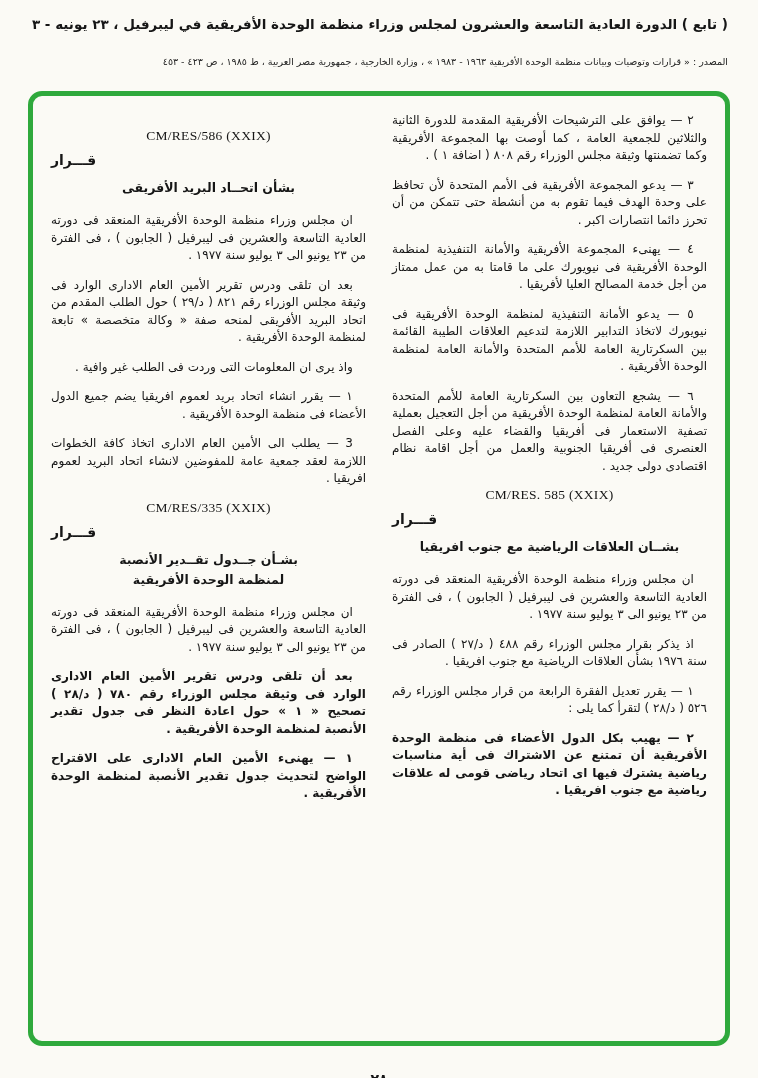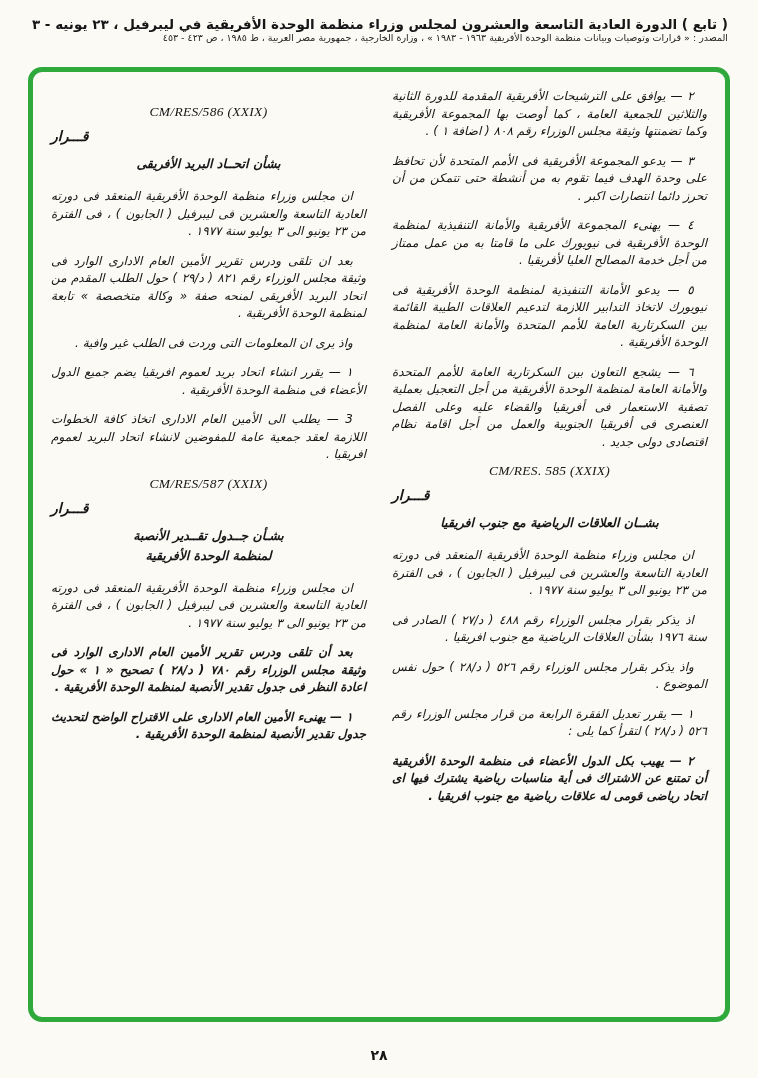--- a/index.html
+++ b/index.html
@@ -16,34 +16,33 @@
     color:var(--text);
     overflow:hidden;
     box-sizing:border-box;
   }
   .doc-header{padding:16px 30px 0;}
   .header-title{
     font-size:13.5px;font-weight:700;text-align:right;
     white-space:nowrap;overflow:hidden;letter-spacing:0;
   }
   .header-source{
-    font-size:9.5px;margin-top:0;text-align:right;color:#222;
+    font-size:9.5px;margin-top:24px;text-align:right;color:#222;
     white-space:nowrap;overflow:hidden;
   }
   .frame{
     margin:24px 28px 0;
     height:955px;
     box-sizing:border-box;
     border:5px solid var(--frame-border);
     border-radius:14px;
     padding:16px 18px 10px;
     display:flex;
     gap:26px;
     overflow:hidden;
-    font-style:italic;
   }
   .column{flex:1 1 0;min-width:0;}
   .col-left{padding-top:12px;}
   .para{
     font-size:12px;line-height:1.46;
     text-align:justify;text-indent:1.1em;
     margin:0 0 12px;
   }
   .para.bold{font-weight:700;}
   .res-code{
@@ -84,37 +83,36 @@
       <p class="para">٤ — يهنىء المجموعة الأفريقية والأمانة التنفيذية لمنظمة الوحدة الأفريقية فى نيويورك على ما قامتا به من عمل ممتاز من أجل خدمة المصالح العليا لأفريقيا .</p>
       <p class="para">٥ — يدعو الأمانة التنفيذية لمنظمة الوحدة الأفريقية فى نيويورك لاتخاذ التدابير اللازمة لتدعيم العلاقات الطيبة القائمة بين السكرتارية العامة للأمم المتحدة والأمانة العامة لمنظمة الوحدة الأفريقية .</p>
       <p class="para">٦ — يشجع التعاون بين السكرتارية العامة للأمم المتحدة والأمانة العامة لمنظمة الوحدة الأفريقية من أجل التعجيل بعملية تصفية الاستعمار فى أفريقيا والقضاء عليه وعلى الفصل العنصرى فى أفريقيا الجنوبية والعمل من أجل اقامة نظام اقتصادى دولى جديد .</p>
 
       <div class="res-code">CM/RES. 585 (XXIX)</div>
       <h2 class="res-title">قـــرار</h2>
       <h3 class="res-subject">بشــان العلاقات الرياضية مع جنوب افريقيا</h3>
 
       <p class="para">ان مجلس وزراء منظمة الوحدة الأفريقية المنعقد فى دورته العادية التاسعة والعشرين فى ليبرفيل ( الجابون ) ، فى الفترة من ٢٣ يونيو الى ٣ يوليو سنة ١٩٧٧ .</p>
       <p class="para">اذ يذكر بقرار مجلس الوزراء رقم ٤٨٨ ( د/٢٧ ) الصادر فى سنة ١٩٧٦ بشأن العلاقات الرياضية مع جنوب افريقيا .</p>
-      <p class="para">واذ يذكر بقرار مجلس الوزراء رقم ٥٢٦ ( د/٢٨ ) حول نفس الموضوع .</p>
       <p class="para">١ — يقرر تعديل الفقرة الرابعة من قرار مجلس الوزراء رقم ٥٢٦ ( د/٢٨ ) لتقرأ كما يلى :</p>
       <p class="para bold">٢ — يهيب بكل الدول الأعضاء فى منظمة الوحدة الأفريقية أن تمتنع عن الاشتراك فى أية مناسبات رياضية يشترك فيها اى اتحاد رياضى قومى له علاقات رياضية مع جنوب افريقيا .</p>
     </section>
 
     <section class="column col-left">
       <div class="res-code first">CM/RES/586 (XXIX)</div>
       <h2 class="res-title">قـــرار</h2>
       <h3 class="res-subject">بشأن اتحــاد البريد الأفريقى</h3>
 
       <p class="para">ان مجلس وزراء منظمة الوحدة الأفريقية المنعقد فى دورته العادية التاسعة والعشرين فى ليبرفيل ( الجابون ) ، فى الفترة من ٢٣ يونيو الى ٣ يوليو سنة ١٩٧٧ .</p>
       <p class="para">بعد ان تلقى ودرس تقرير الأمين العام الادارى الوارد فى وثيقة مجلس الوزراء رقم ٨٢١ ( د/٢٩ ) حول الطلب المقدم من اتحاد البريد الأفريقى لمنحه صفة « وكالة متخصصة » تابعة لمنظمة الوحدة الأفريقية .</p>
       <p class="para">واذ يرى ان المعلومات التى وردت فى الطلب غير وافية .</p>
       <p class="para">١ — يقرر انشاء اتحاد بريد لعموم افريقيا يضم جميع الدول الأعضاء فى منظمة الوحدة الأفريقية .</p>
       <p class="para">3 — يطلب الى الأمين العام الادارى اتخاذ كافة الخطوات اللازمة لعقد جمعية عامة للمفوضين لانشاء اتحاد البريد لعموم افريقيا .</p>
 
-      <div class="res-code">CM/RES/587 (XXIX)</div>
+      <div class="res-code">CM/RES/335 (XXIX)</div>
       <h2 class="res-title">قـــرار</h2>
       <h3 class="res-subject">بشـأن جــدول تقــدير الأنصبة
 لمنظمة الوحدة الأفريقية</h3>
 
       <p class="para">ان مجلس وزراء منظمة الوحدة الأفريقية المنعقد فى دورته العادية التاسعة والعشرين فى ليبرفيل ( الجابون ) ، فى الفترة من ٢٣ يونيو الى ٣ يوليو سنة ١٩٧٧ .</p>
       <p class="para bold">بعد أن تلقى ودرس تقرير الأمين العام الادارى الوارد فى وثيقة مجلس الوزراء رقم ٧٨٠ ( د/٢٨ ) تصحيح « ١ » حول اعادة النظر فى جدول تقدير الأنصبة لمنظمة الوحدة الأفريقية .</p>
       <p class="para bold">١ — يهنىء الأمين العام الادارى على الاقتراح الواضح لتحديث جدول تقدير الأنصبة لمنظمة الوحدة الأفريقية .</p>
     </section>
 
   </main>

